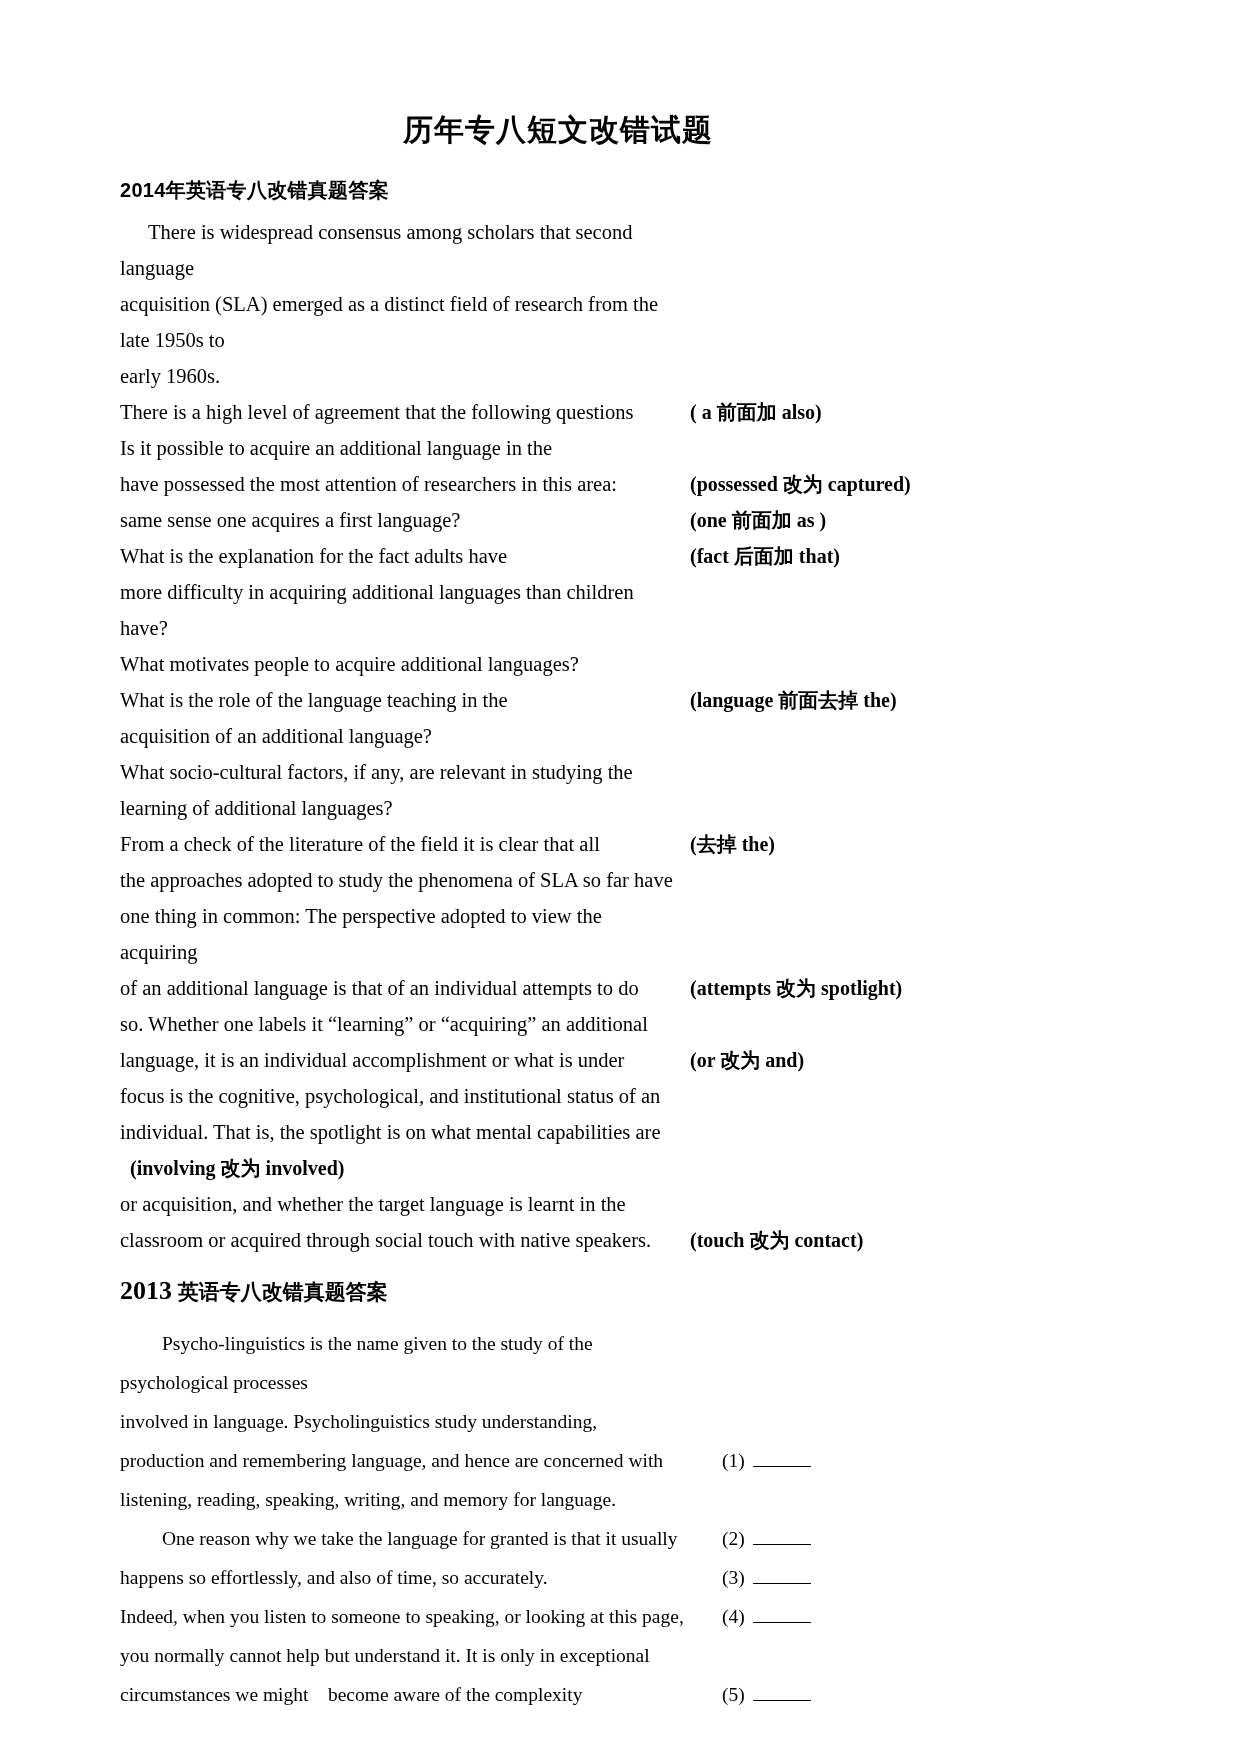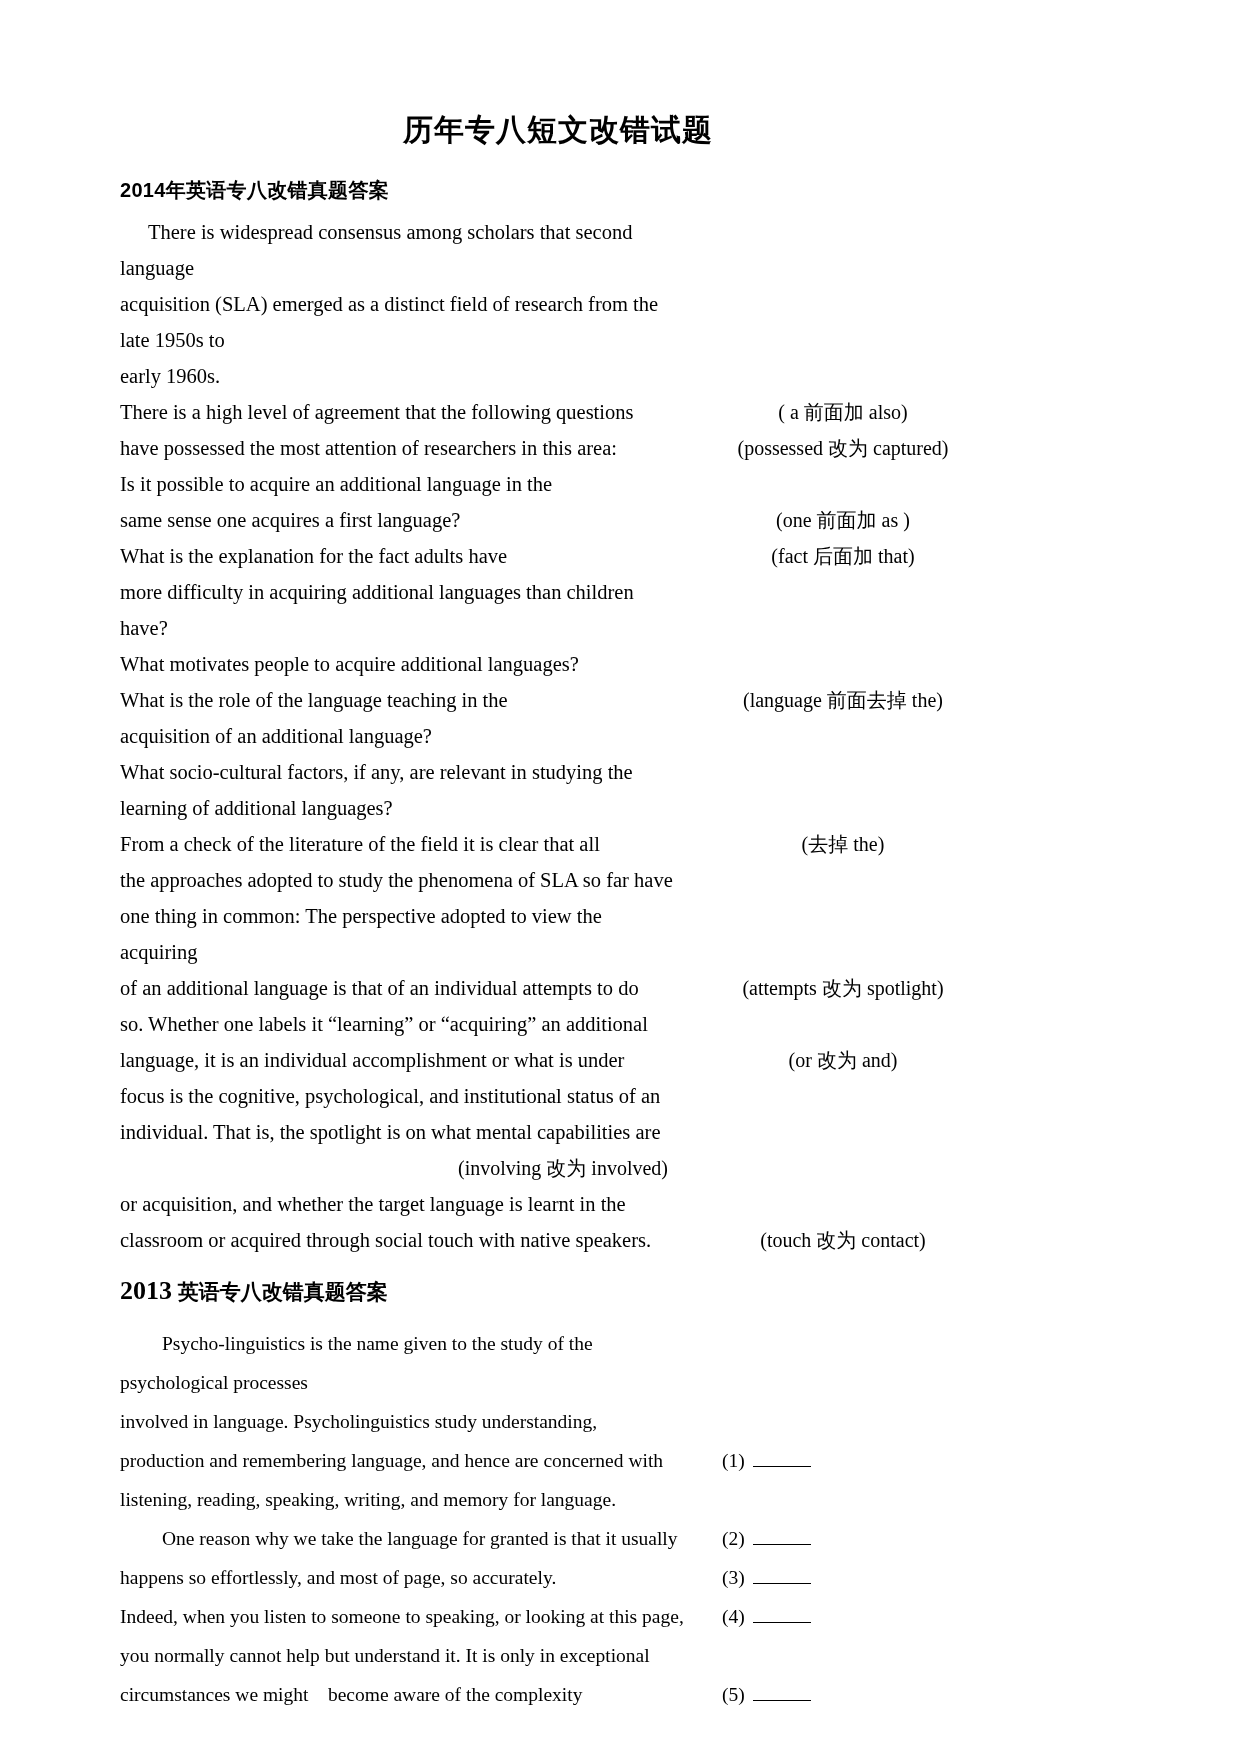--- a/index.html
+++ b/index.html
@@ -63,24 +63,23 @@
     width: 560px;
     font-size: 20.5px;
     line-height: 36px;
     white-space: pre-wrap;
   }
   .line .txt.indent {
     text-indent: 28px;
   }
   .line .note {
     flex: 1 1 auto;
-    font-weight: normal;
+    font-weight: bold;
     font-size: 20px;
     line-height: 36px;
-    text-align: center;
     padding-left: 10px;
   }
   
   .block2013 {
     margin-top: 6px;
   }
   .l2 {
     display: flex;
     align-items: baseline;
     min-height: 29px;
@@ -130,26 +129,26 @@
     </div>
     <div class="line">
       <div class="txt">early 1960s.</div>
       <div class="note"></div>
     </div>
     <div class="line">
       <div class="txt">There is a high level of agreement that the following questions</div>
       <div class="note">( a  前面加 also)</div>
     </div>
     <div class="line">
+      <div class="txt">Is it possible to acquire an additional language in the</div>
+      <div class="note"></div>
+    </div>
+    <div class="line">
       <div class="txt">have possessed the most attention of researchers in this area:</div>
       <div class="note">(possessed  改为 captured)</div>
-    </div>
-    <div class="line">
-      <div class="txt">Is it possible to acquire an additional language in the</div>
-      <div class="note"></div>
     </div>
     <div class="line">
       <div class="txt">same sense one acquires a first language?</div>
       <div class="note">(one 前面加 as )</div>
     </div>
     <div class="line">
       <div class="txt">What is the explanation for the fact adults have</div>
       <div class="note">(fact 后面加 that)</div>
     </div>
     <div class="line">
@@ -241,21 +240,21 @@
     </div>
     <div class="l2">
       <div class="txt">listening, reading, speaking, writing, and memory for language.</div>
       <div class="num"><span></span></div>
     </div>
     <div class="l2">
       <div class="txt indent">One reason why we take the language for granted is that it usually</div>
       <div class="num"><span>(2)</span><span class="blank"></span></div>
     </div>
     <div class="l2">
-      <div class="txt">happens so effortlessly, and most of page, so accurately.</div>
+      <div class="txt">happens so effortlessly, and also of time, so accurately.</div>
       <div class="num"><span>(3)</span><span class="blank"></span></div>
     </div>
     <div class="l2">
       <div class="txt">Indeed, when you listen to someone to speaking, or looking at this page,</div>
       <div class="num"><span>(4)</span><span class="blank"></span></div>
     </div>
     <div class="l2">
       <div class="txt">you normally cannot help but understand it. It is only in exceptional</div>
       <div class="num"><span></span></div>
     </div>

